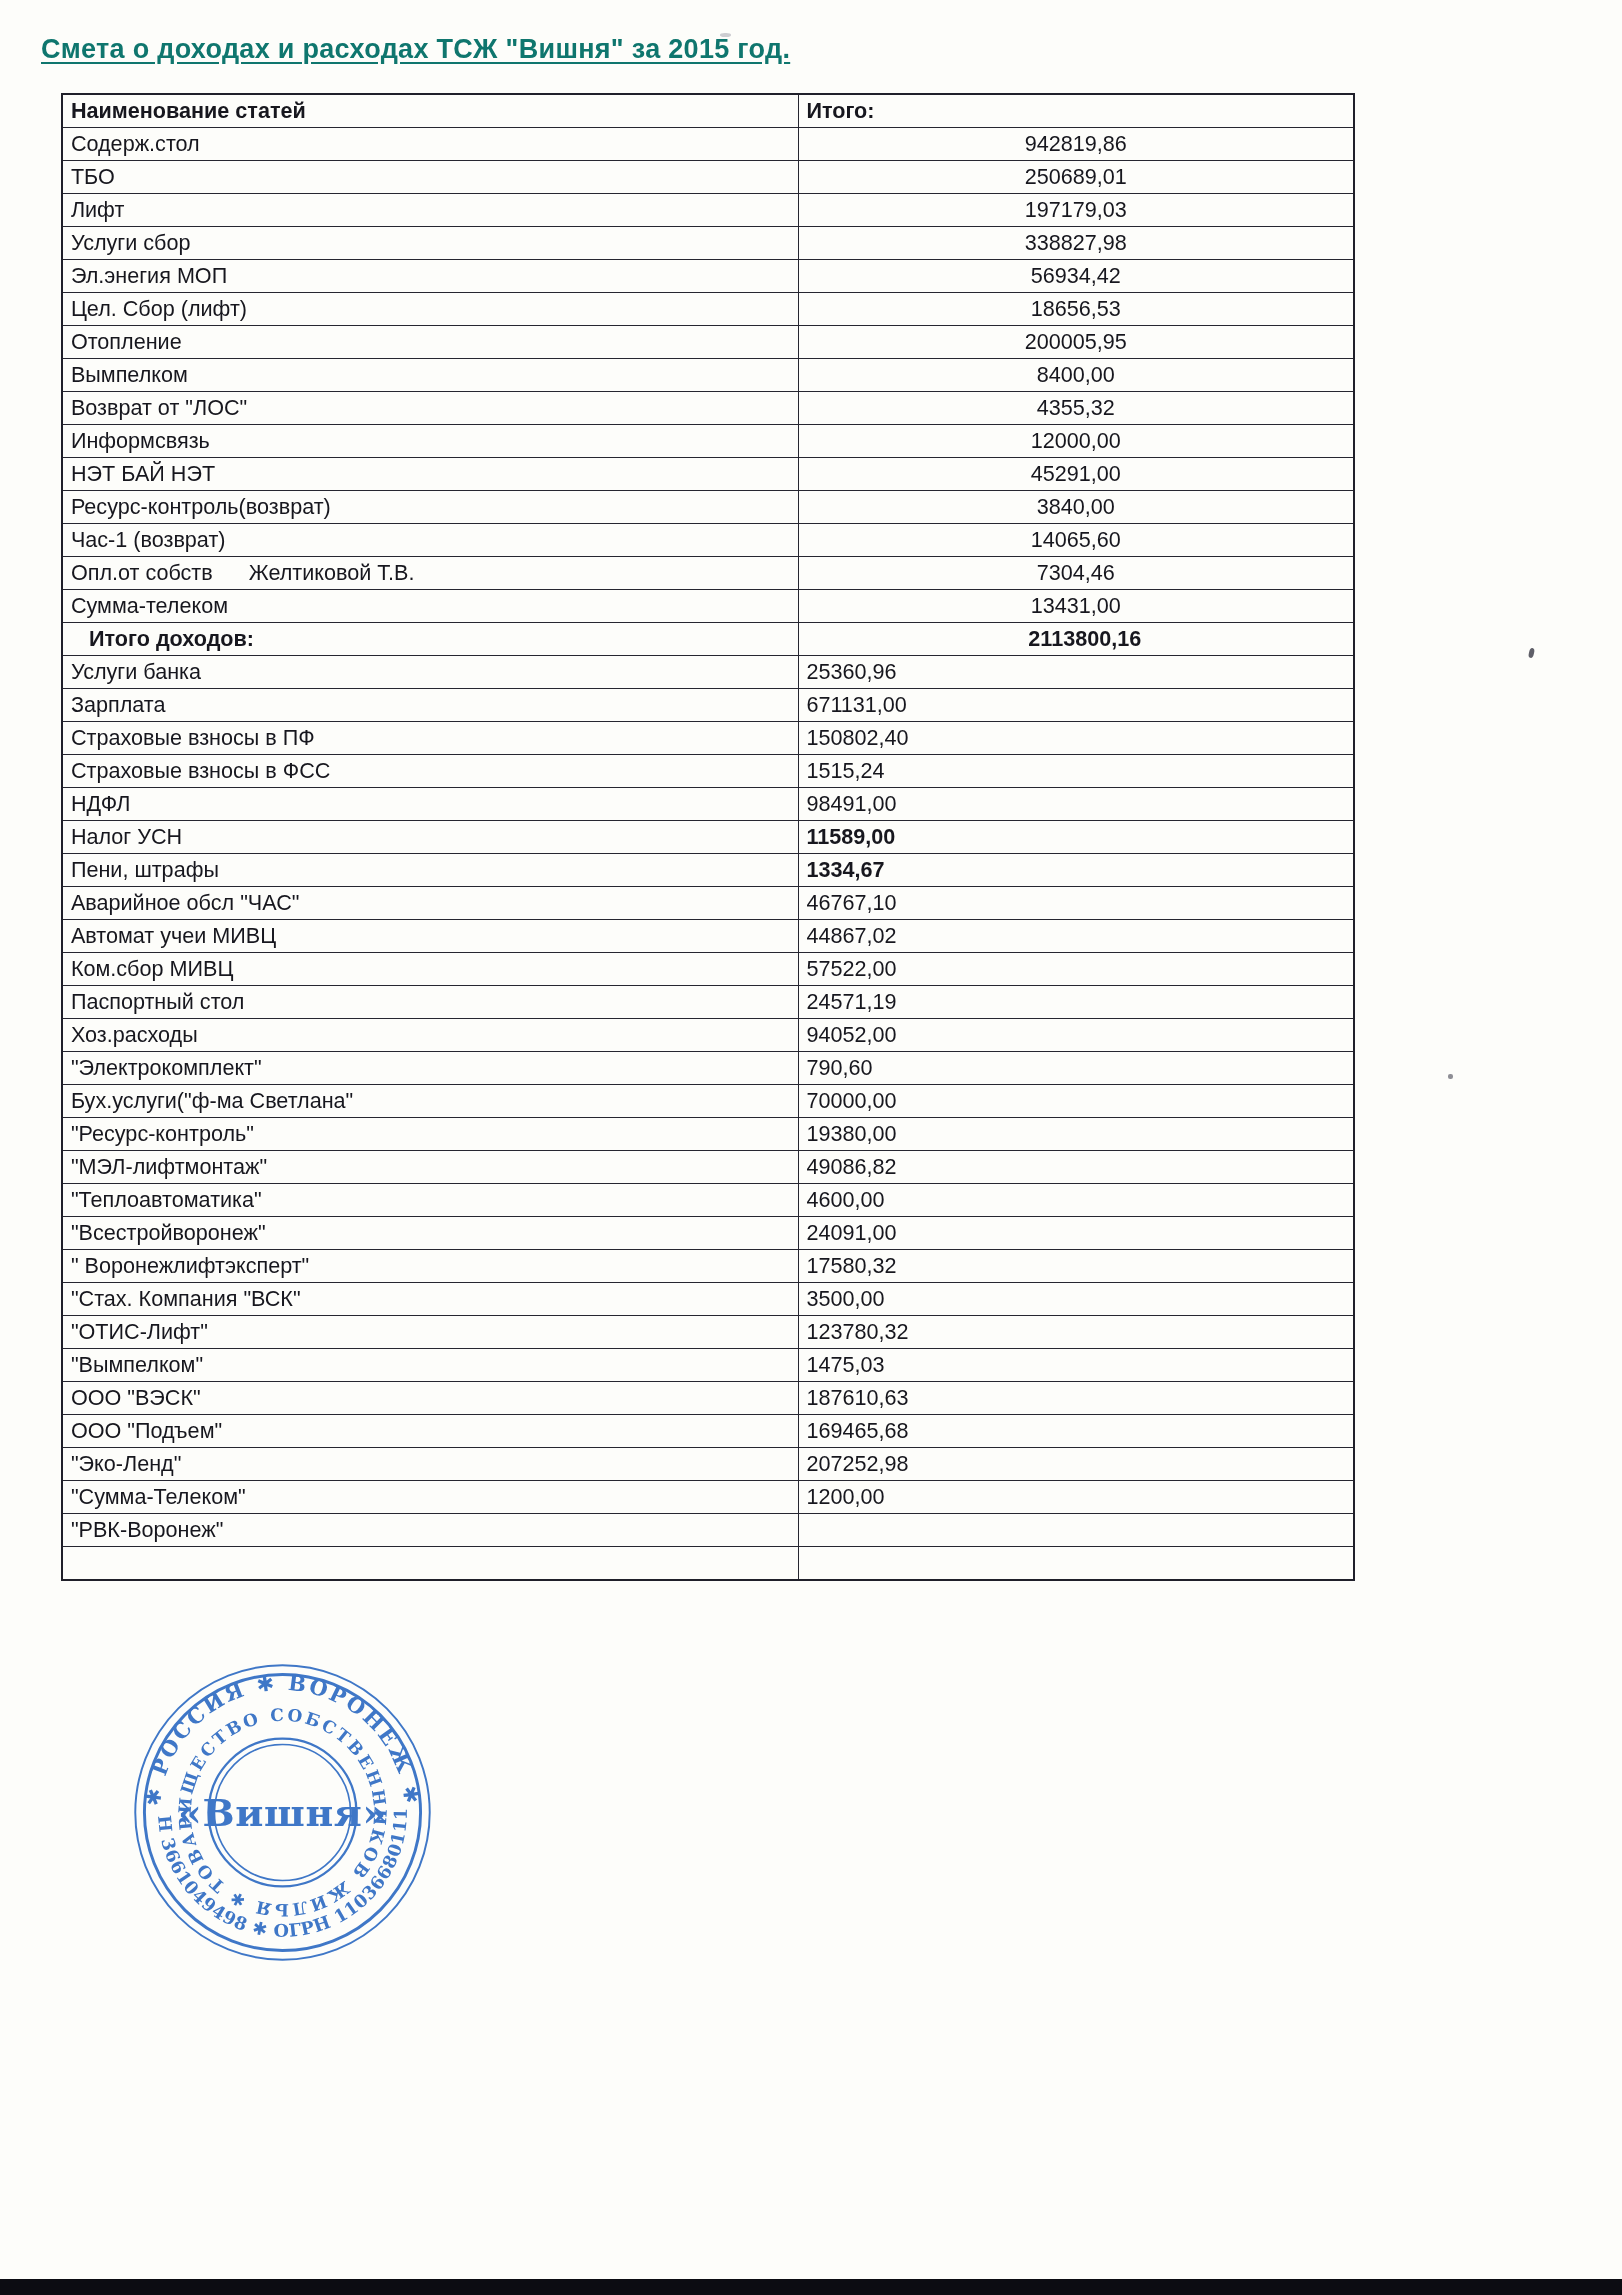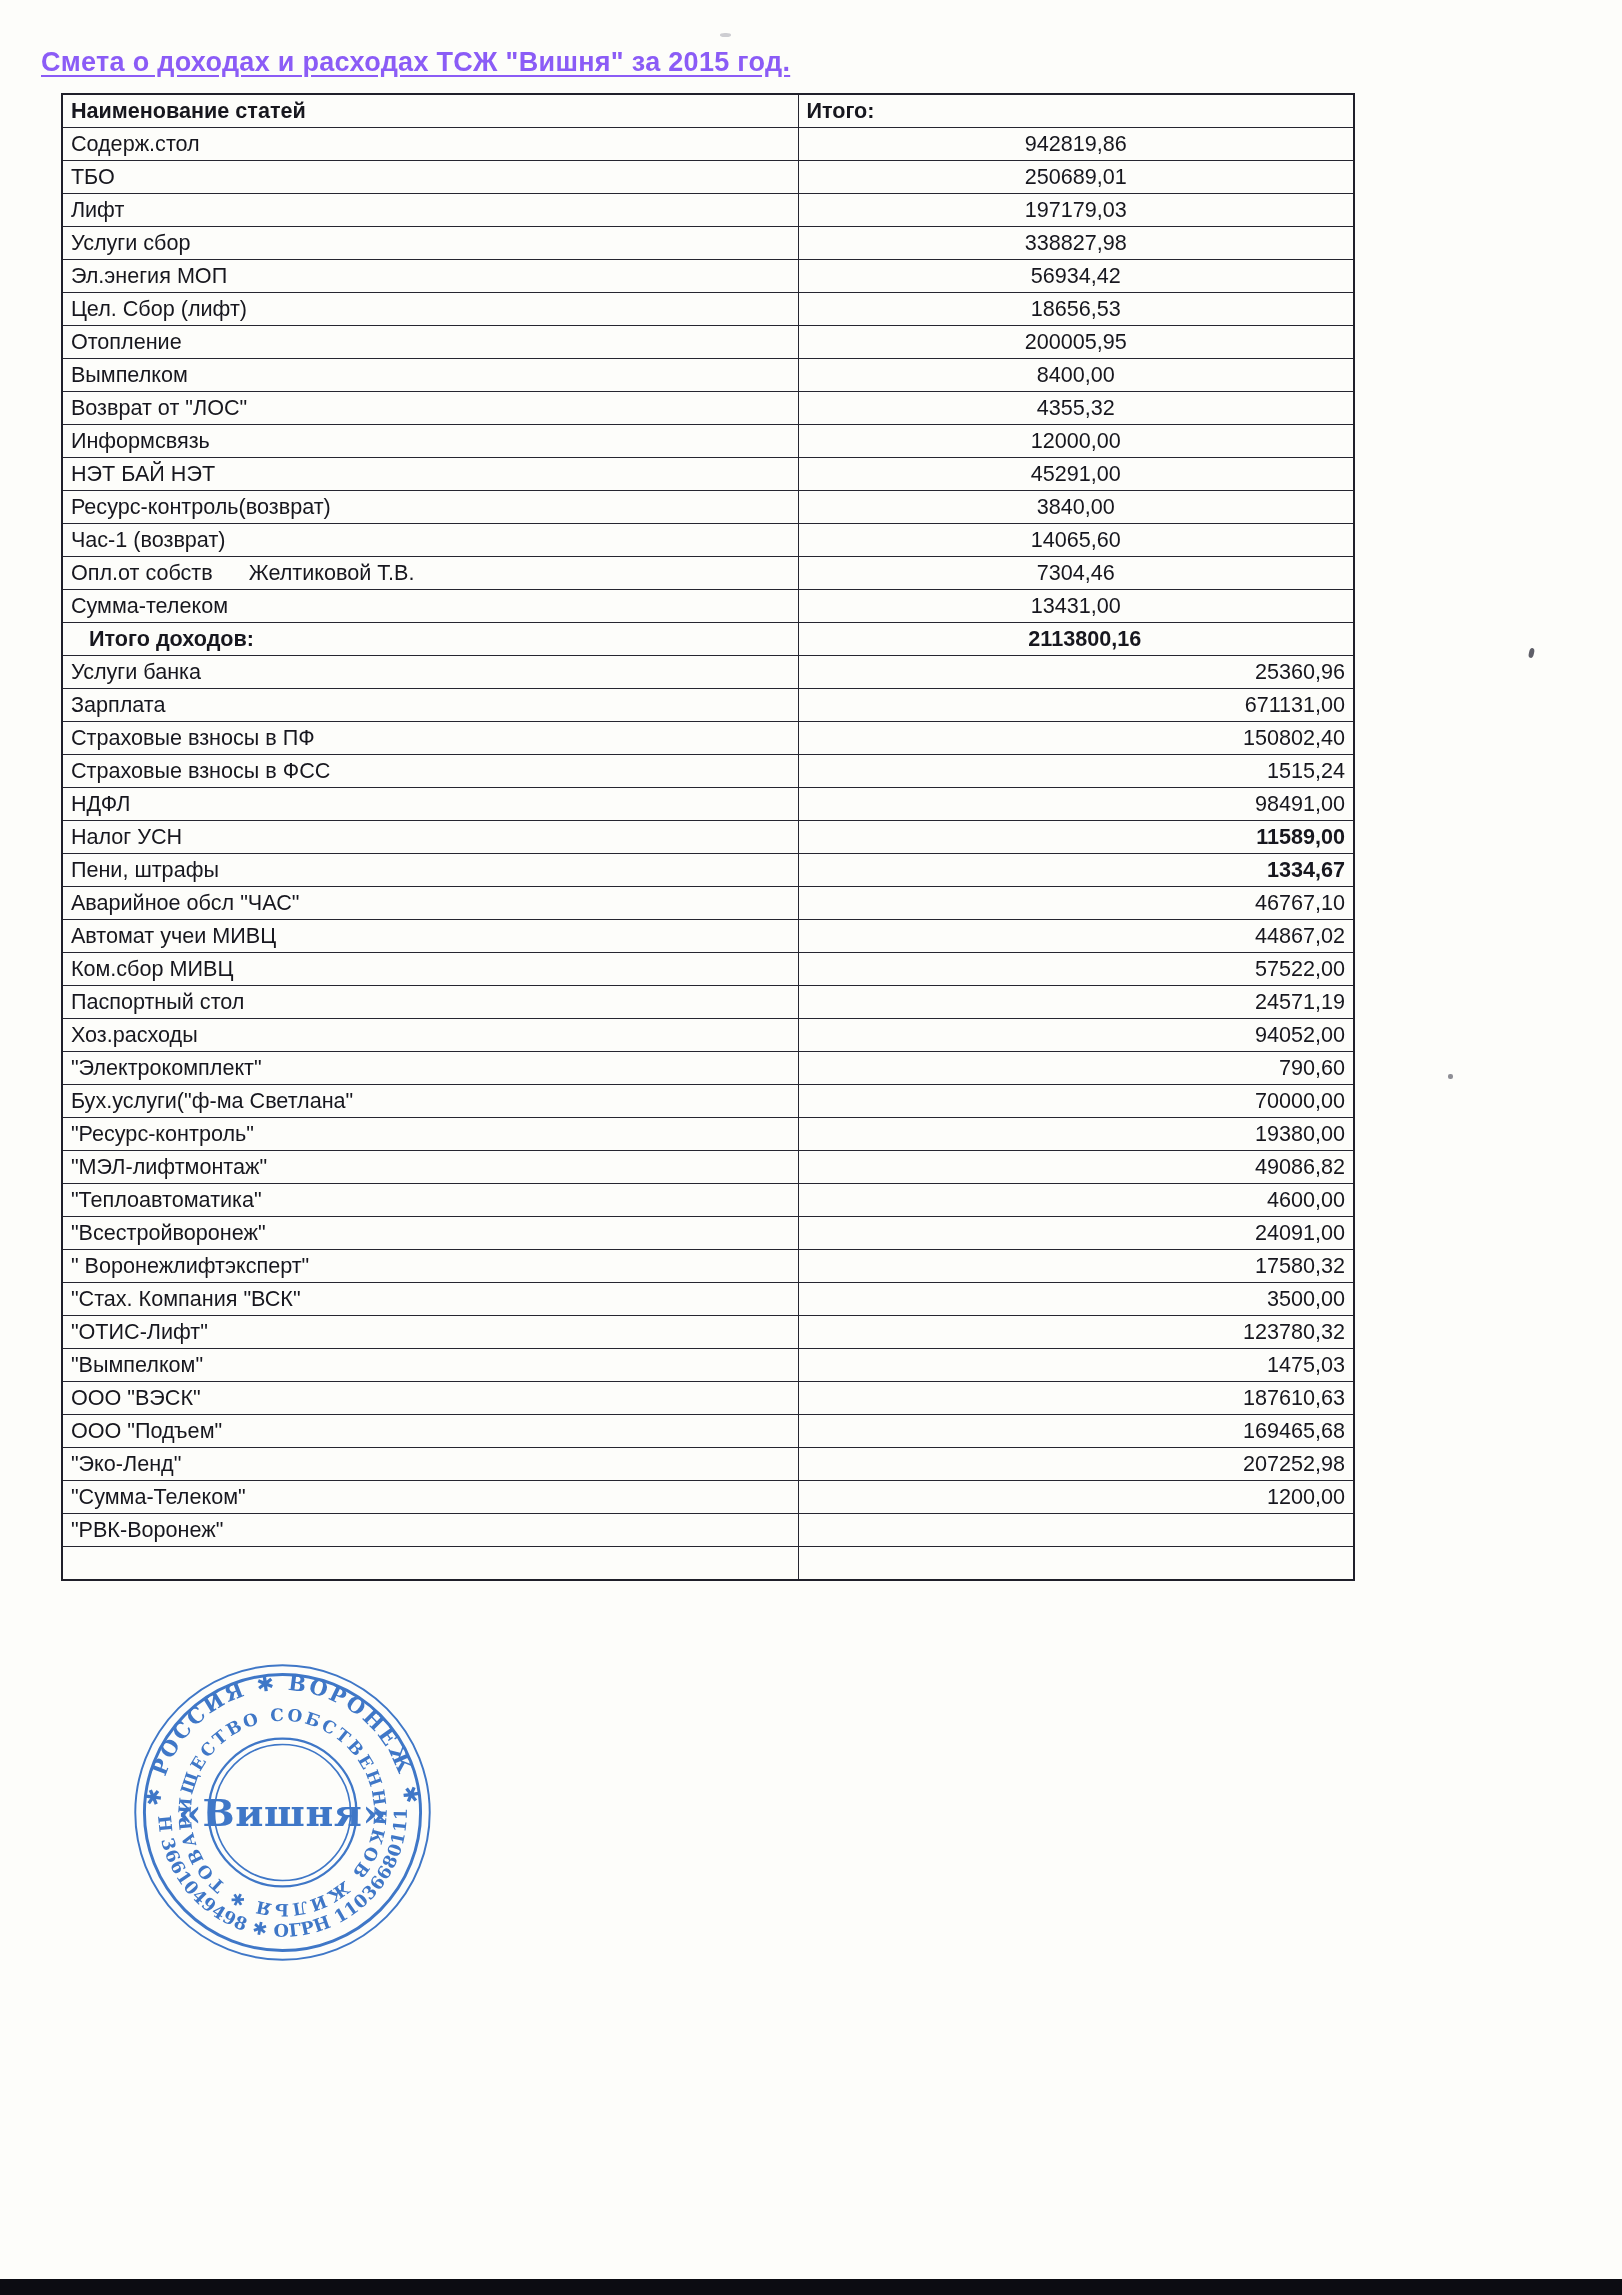--- a/index.html
+++ b/index.html
@@ -5,26 +5,26 @@
   html,body { margin:0; padding:0; }
   body {
     width:1623px; height:2295px;
     position:relative;
     background:#fdfdfa;
     font-family:"Liberation Sans", sans-serif;
     color:#17171e;
     overflow:hidden;
   }
   .page-title {
-    position:absolute; left:41px; top:47px;
+    position:absolute; left:41px; top:34px;
     font-size:27px; font-weight:700;
     text-decoration:underline;
     text-underline-offset:3.9px;
     letter-spacing:0.3px;
-    color:#8b5cf6;
+    color:#0f766e;
   }
   table.budget {
     position:absolute; left:41px; top:93px;
     width:1292px;
     border-collapse:collapse;
     table-layout:fixed;
     border:2.6px solid #20202a;
     margin-left:20px;
   }
   table.budget td, table.budget th {
@@ -33,21 +33,21 @@
     font-size:21.6px;
     font-weight:400;
     vertical-align:middle;
     padding:0 7.9px;
     white-space:pre;
     overflow:hidden;
   }
   table.budget th { text-align:left; font-weight:700; }
   td.value { padding:0 9.2px; }
   tbody.income td.value { text-align:center; }
-  tbody.expense td.value { text-align:right; }
+  tbody.expense td.value { text-align:left; }
   tbody.totalrow td { font-weight:700;padding-left:26px; }
   .bold { font-weight:700 !important; }
   .stamp {
     position:absolute; left:132px; top:1662px;
     width:301px; height:301px;
     opacity:0.92;
   }
   .stamp-ring { fill:none; stroke:#2f6cc3; }
   .stamp-text-top   { font:700 32px "DejaVu Serif","DejaVu Sans",serif; fill:#2f6cc3; letter-spacing:4px; }
   .stamp-text-bottom{ font:700 27px "DejaVu Serif","DejaVu Sans",serif; fill:#2f6cc3; letter-spacing:1px; }

